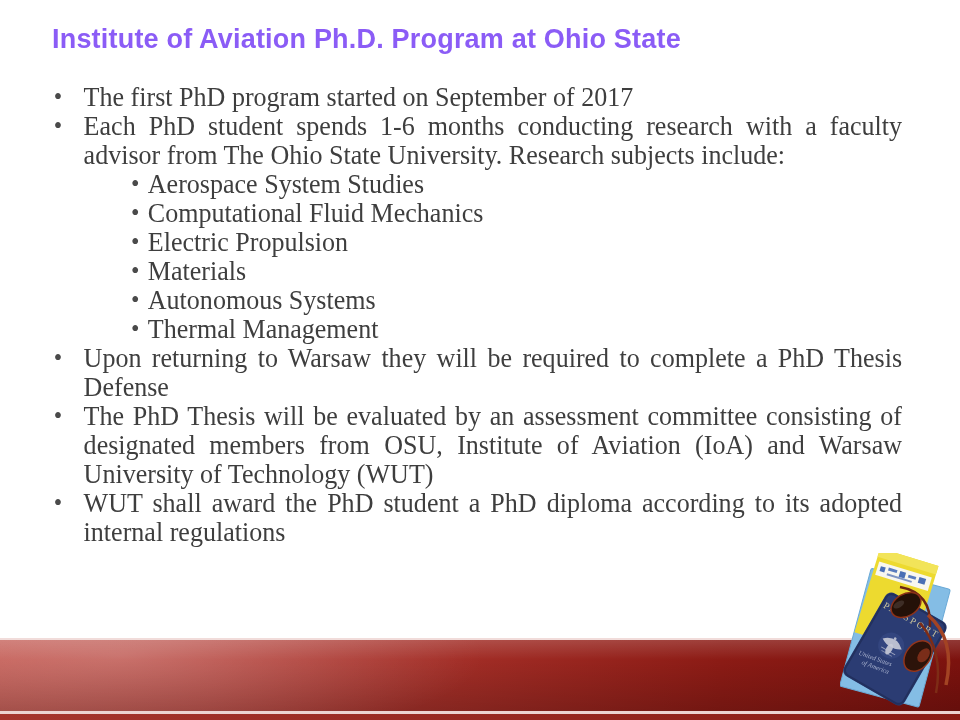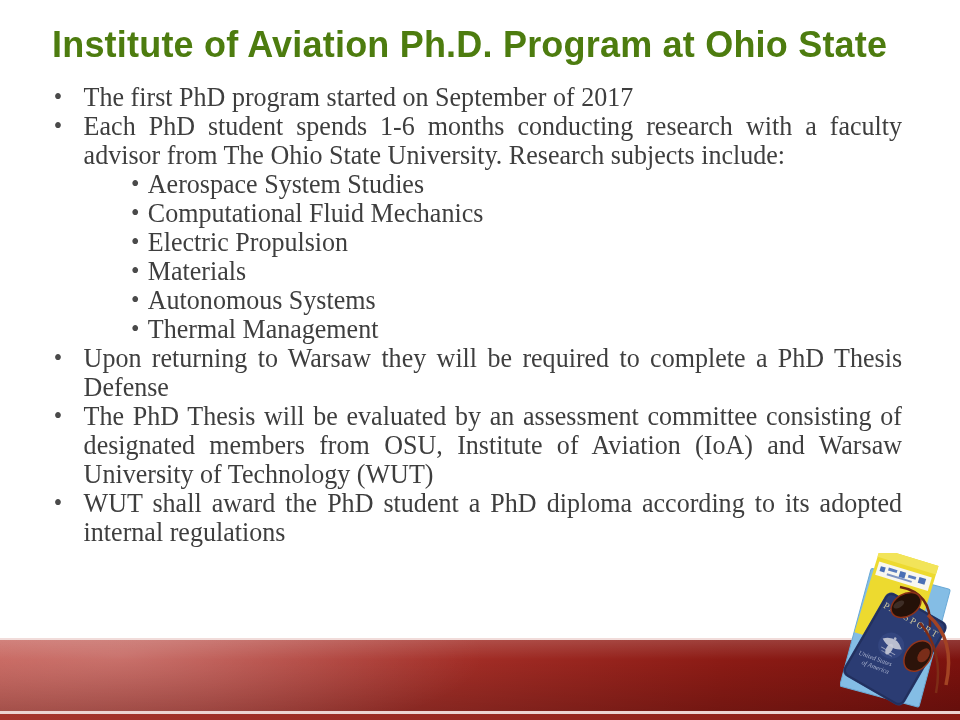--- a/index.html
+++ b/index.html
@@ -13,23 +13,23 @@
     font-family: "Liberation Serif", serif;
   }
 
   .title {
     position: absolute;
     left: 52px;
     top: 24px;
     margin: 0;
     font-family: "Liberation Sans", sans-serif;
     font-weight: bold;
-    font-size: 36px;
+    font-size: 27px;
     letter-spacing: 0.2px;
-    color: #4d7c0f;
+    color: #8b5cf6;
     white-space: nowrap;
   }
 
   .body-text {
     position: absolute;
     left: 52px;
     top: 82px;
     width: 914px;
     transform: scaleX(0.93);
     transform-origin: 0 0;

